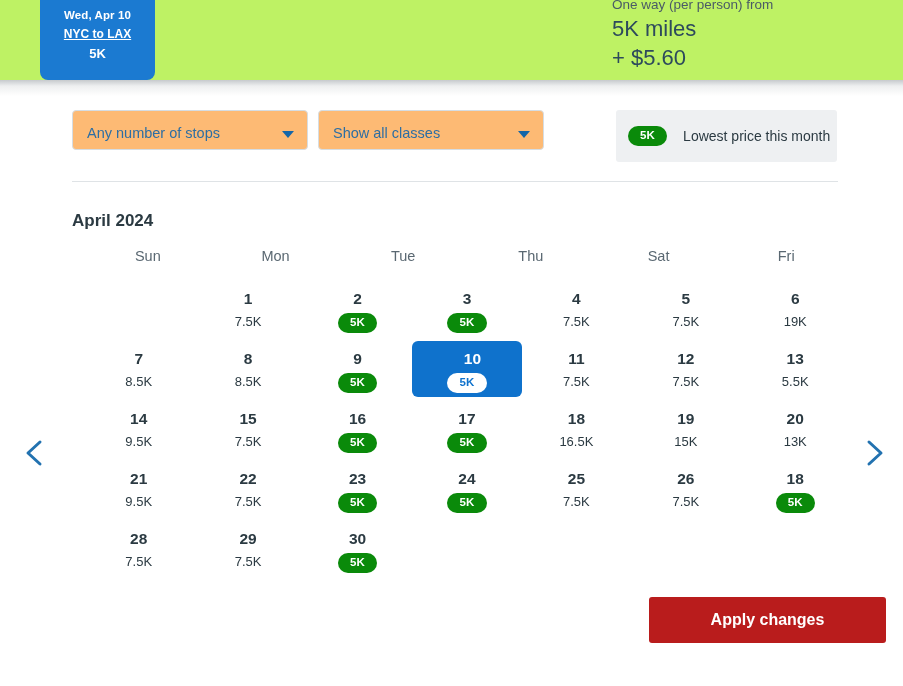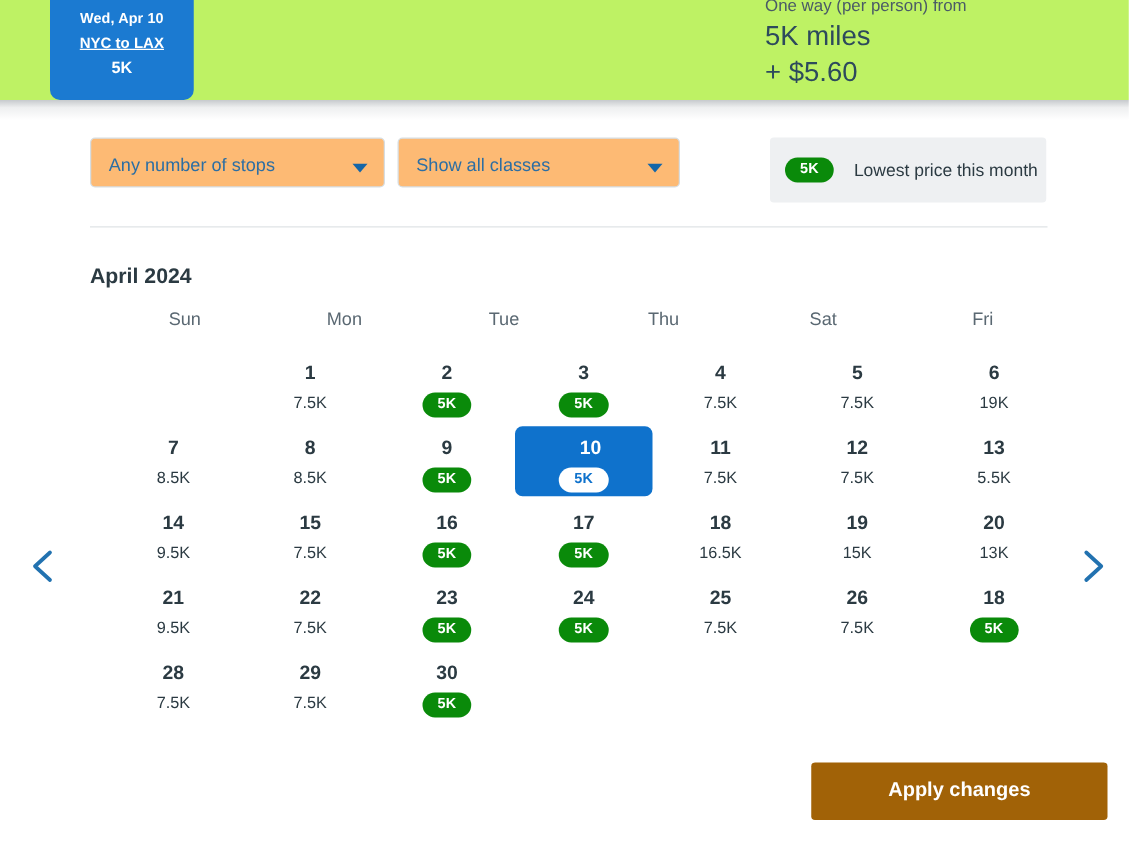--- a/index.html
+++ b/index.html
@@ -257,24 +257,24 @@
     justify-content: center;
   }
   #prev-month { left: 14px; }
   #next-month { left: 855px; }
   .nav-arrow svg { display: block; }
 
   
   #apply-button {
     position: absolute;
     left: 649px;
-    top: 610px;
+    top: 597px;
     width: 237px;
     height: 46px;
-    background: #a16207;
+    background: #b91c1c;
     border: none;
     border-radius: 3px;
     color: #ffffff;
     font-size: 16px;
     font-weight: bold;
     font-family: "Liberation Sans", sans-serif;
     cursor: default;
   }
 </style>
 </head>

